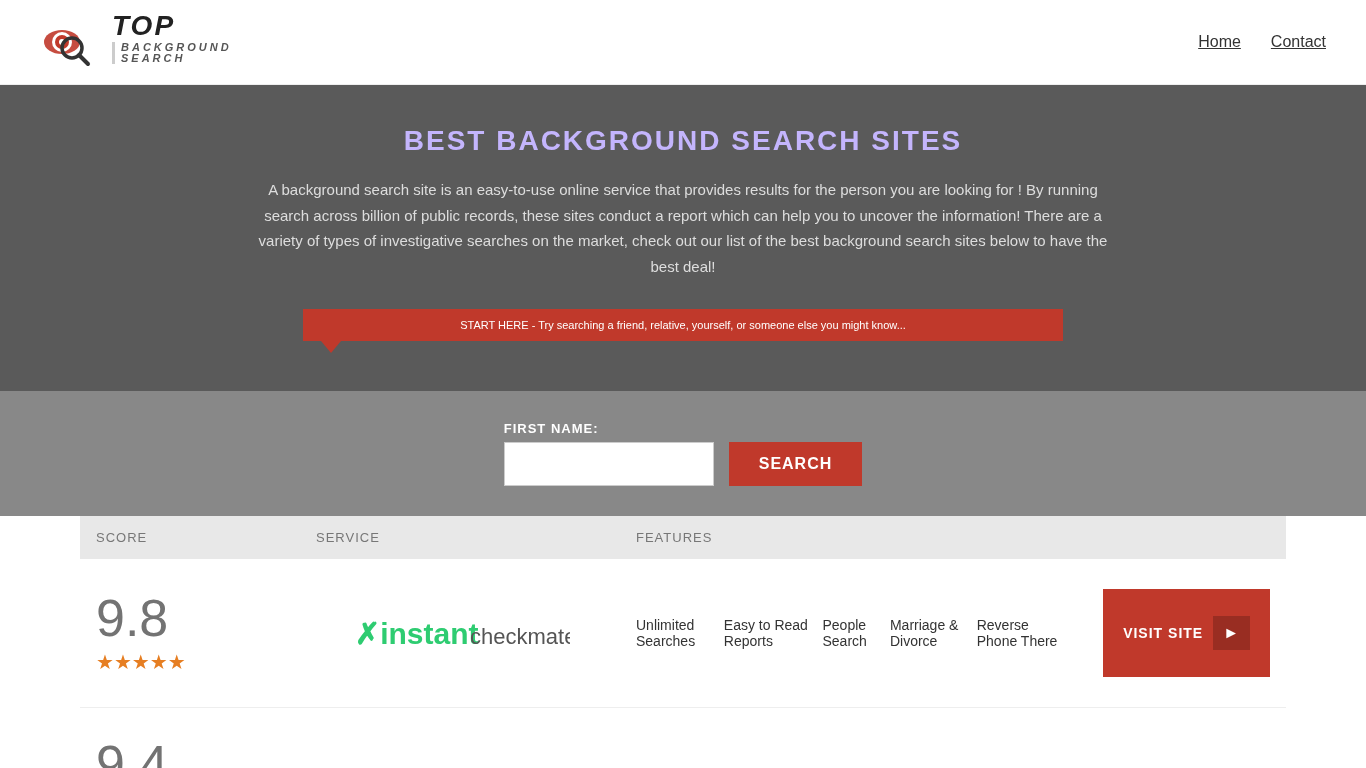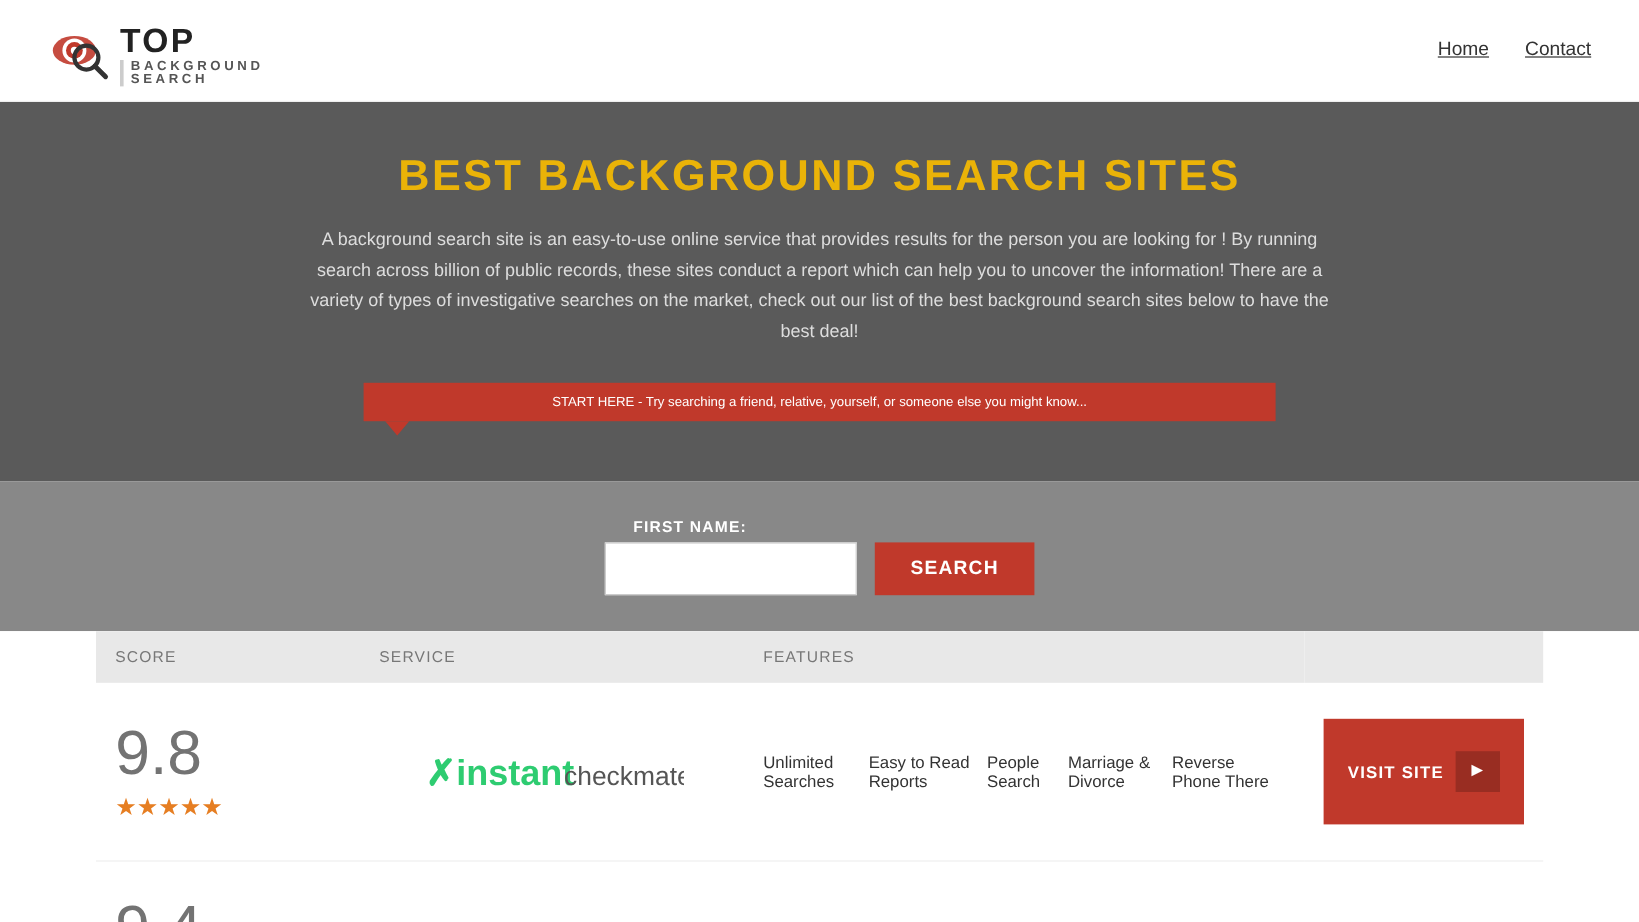--- a/index.html
+++ b/index.html
@@ -10,22 +10,23 @@
       display: flex;
       align-items: center;
       justify-content: space-between;
       padding: 10px 40px;
       background: #fff;
       border-bottom: 1px solid #eee;
       height: 85px;
     }
     .logo-area {
       display: flex;
-      align-items: flex-end;
-      gap: 0;
+      align-items: flex-start;
+      gap: 12px;
+      font-style: italic;
     }
     .logo-icon {
       width: 60px;
       height: 60px;
     }
     .logo-text {
       display: flex;
       flex-direction: column;
       line-height: 1;
     }
@@ -55,22 +56,22 @@
       cursor: pointer;
     }
 
     
     .hero {
       background: #5a5a5a;
       text-align: center;
       padding: 40px 80px 50px;
     }
     .hero-title {
-      color: #eab308;
-      font-size: 36px;
+      color: #c4b5fd;
+      font-size: 28px;
       font-weight: 900;
       letter-spacing: 2px;
       margin-bottom: 20px;
     }
     .hero-desc {
       color: #ddd;
       font-size: 15px;
       line-height: 1.7;
       max-width: 860px;
       margin: 0 auto 30px;
@@ -108,21 +109,20 @@
     .form-group {
       display: flex;
       flex-direction: column;
       gap: 6px;
     }
     .form-label {
       color: #fff;
       font-size: 13px;
       font-weight: 700;
       letter-spacing: 1px;
-      margin-left: 24px;
     }
     .form-input {
       width: 210px;
       height: 44px;
       border: 1px solid #ccc;
       background: #fff;
       padding: 0 10px;
       font-size: 14px;
       outline: none;
     }

